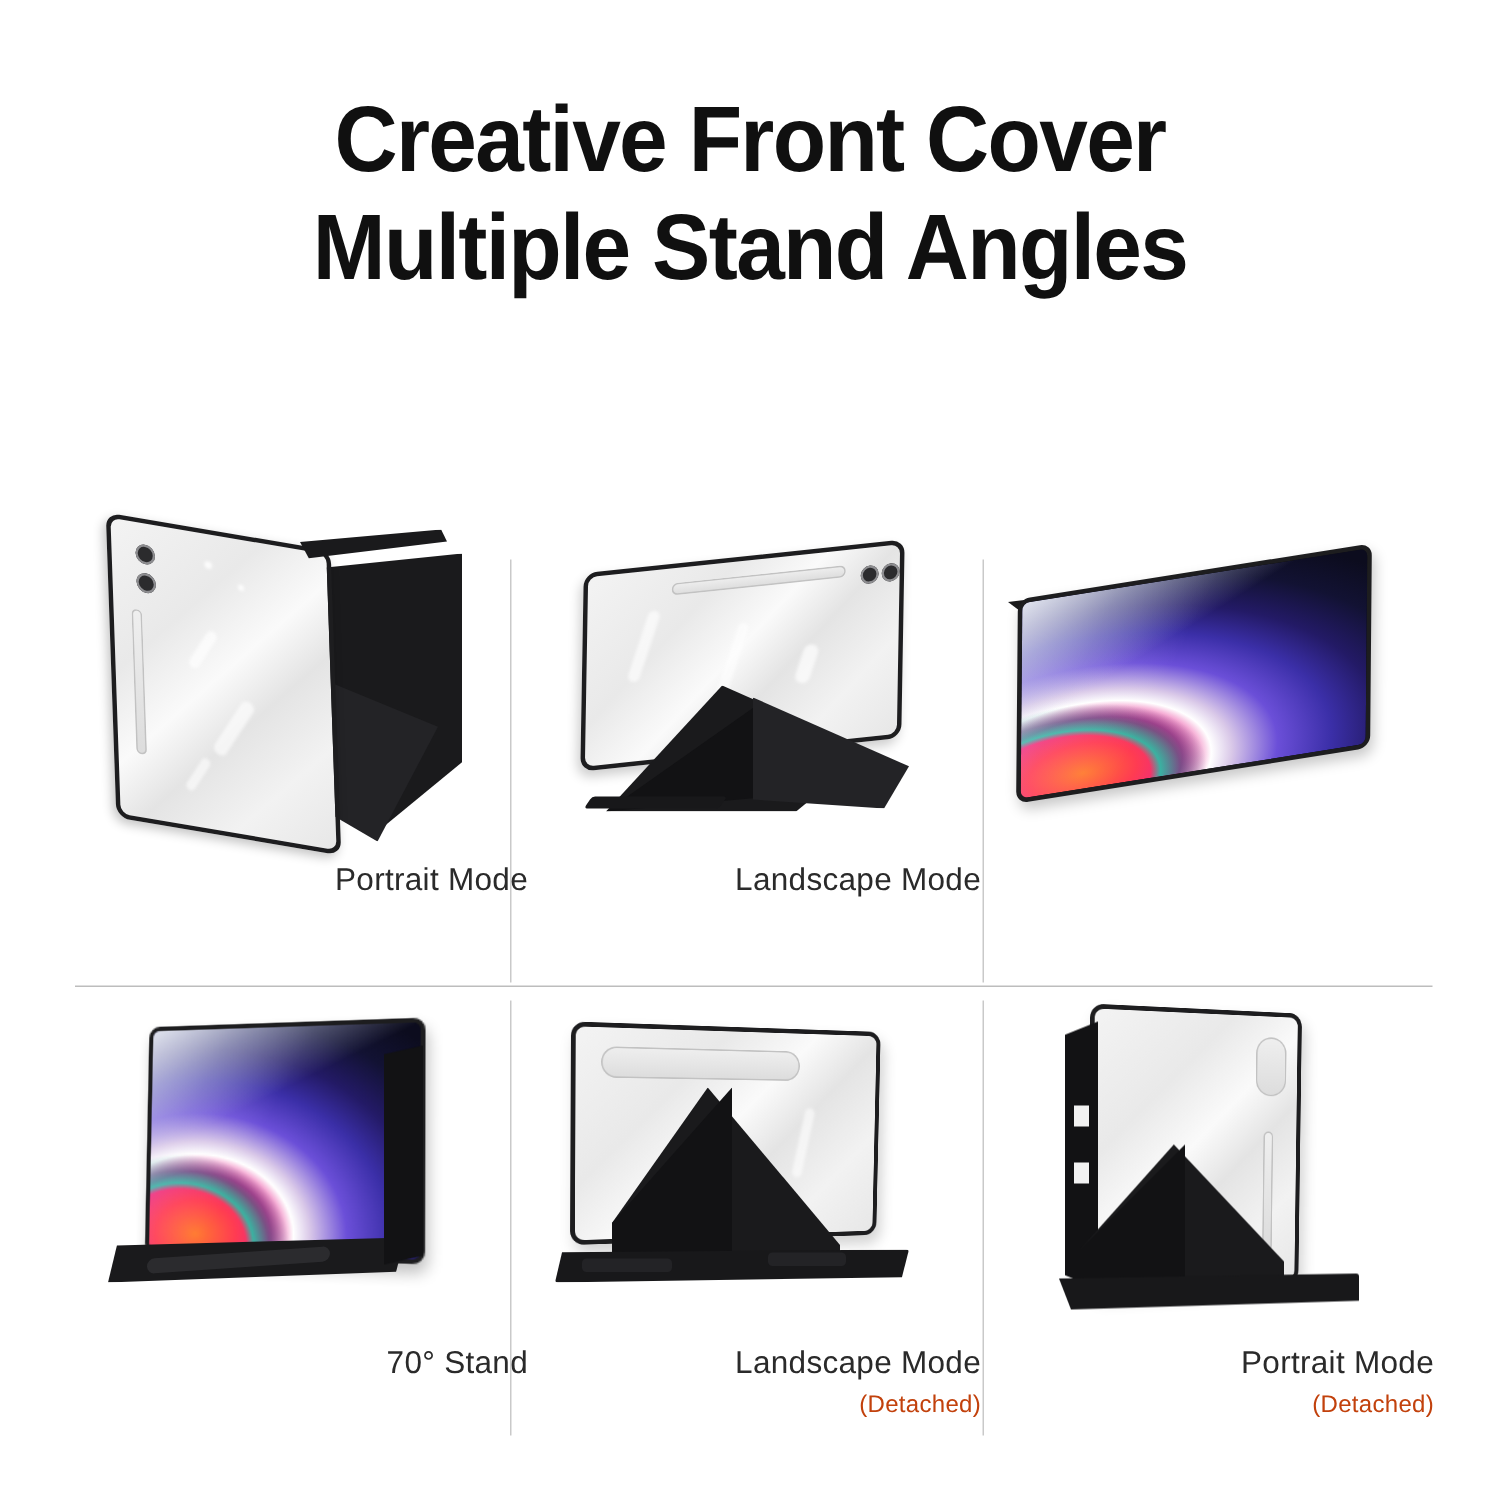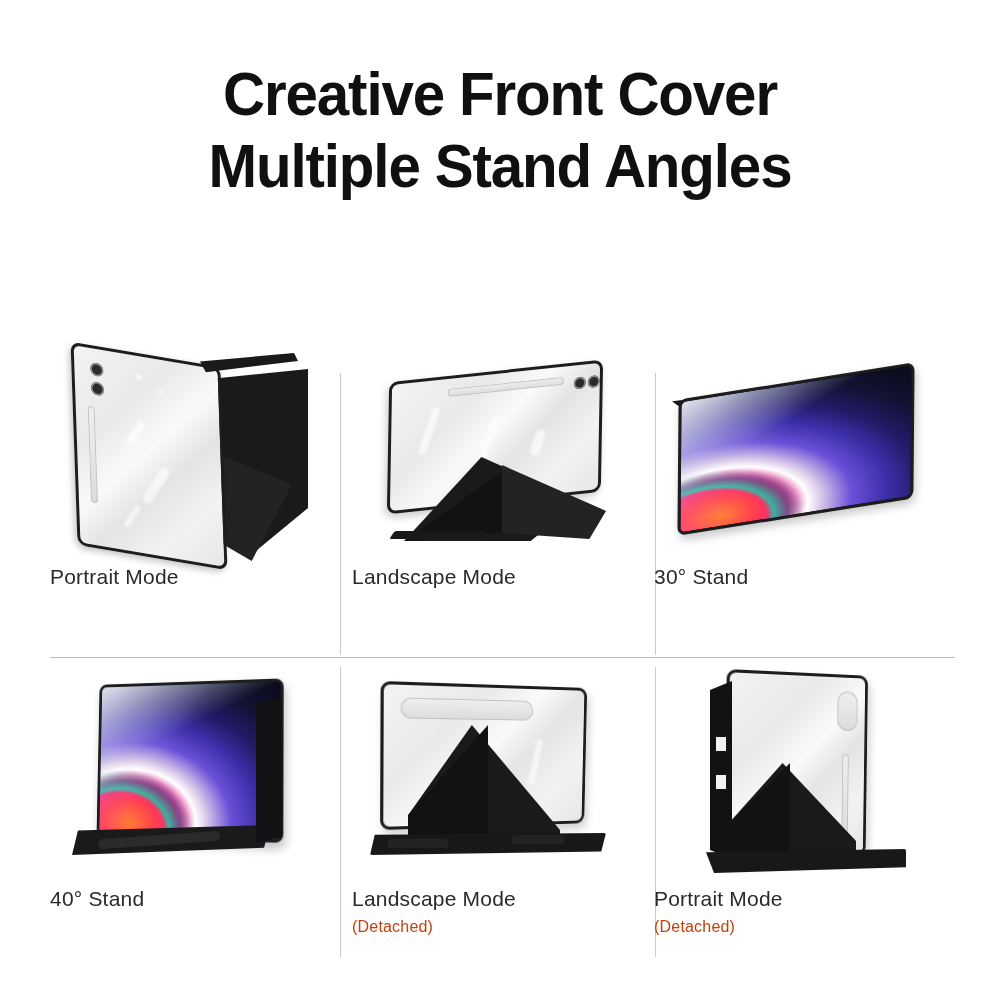--- a/index.html
+++ b/index.html
@@ -32,21 +32,21 @@
   .vline.v3{left:290px;top:322px;height:290px;}
   .vline.v4{left:605px;top:322px;height:290px;}
   .hline{position:absolute;left:0;top:312px;width:905px;height:1px;background:#bdbdbd;}
 
   .cell{position:absolute;width:302px;height:290px;}
   .c0{left:0;top:0;} .c1{left:302px;top:0;} .c2{left:604px;top:0;}
   .c3{left:0;top:322px;} .c4{left:302px;top:322px;} .c5{left:604px;top:322px;}
 
   .stage{position:absolute;left:0;top:0;width:302px;height:218px;}
   .caption{
-    position:absolute;left:0;top:220px;width:302px;text-align:left;
+    position:absolute;left:0;top:230px;width:302px;text-align:right;
     font-size:21px;color:#2a2a2a;letter-spacing:.2px;
   }
   .caption .sub{display:block;font-size:16px;color:#c2410c;margin-top:7px;}
 
   
   .dev{position:absolute;}
   .glass{
     background:linear-gradient(135deg,#f3f3f3 0%,#e9e9e9 30%,#fafafa 48%,
               #e4e4e4 62%,#f2f2f2 80%,#e7e7e7 100%);
   }
@@ -161,23 +161,20 @@
              transform:skewY(-9.5deg) rotate(-1deg);opacity:.95;"></div>
 
         <div class="dev frame screen" style="left:24px;top:36px;width:236px;height:136px;border-radius:8px;
              transform:skewY(-9.5deg) rotate(0.5deg);box-shadow:2px 5px 9px rgba(0,0,0,.22);">
           <div class="sw-a"></div>
             <div class="sw-b"></div>
           <div class="sw-c"></div>
             <div class="sw-gloss"></div>
         </div>
       </div>
-      <div class="caption">
-        <span>30° Stand</span>
-      </div>
     </div>
 
     <div class="cell c3">
       <div class="stage">
         <div class="dev frame screen" style="left:42px;top:14px;width:190px;height:158px;border-radius:8px;
              transform:perspective(520px) rotateY(-13deg) rotateX(3deg);
              box-shadow:2px 6px 10px rgba(0,0,0,.24);">
           <div class="sw-a"></div>
             <div class="sw-b"></div>
           <div class="sw-c"></div>
@@ -185,21 +182,21 @@
         </div>
 
         <div class="fold" style="left:22px;top:158px;width:198px;height:30px;
              clip-path:polygon(3% 18%,100% 0%,97% 76%,0% 100%);"></div>
         <div class="penslot" style="left:48px;top:168px;width:122px;height:10px;
              transform:skewY(-4deg);background:#2c2c2f;box-shadow:none;opacity:.95;"></div>
         <div class="fold l3" style="left:206px;top:30px;width:26px;height:146px;
              clip-path:polygon(0% 4%,100% 0%,100% 96%,0% 100%);"></div>
       </div>
       <div class="caption">
-        <span>40° Stand</span>
+        <span>70° Stand</span>
       </div>
     </div>
 
     <div class="cell c4">
       <div class="stage">
         <div class="dev frame glass" style="left:30px;top:18px;width:212px;height:142px;border-radius:9px;
              transform:perspective(560px) rotateY(15deg) rotateX(-3deg);
              box-shadow:3px 6px 10px rgba(0,0,0,.18);">
           <div class="penslot" style="left:16px;top:12px;width:134px;height:20px;"></div>
           <div class="gloss" style="left:150px;top:50px;width:7px;height:48px;border-radius:8px;transform:rotate(12deg);opacity:.7;"></div>

